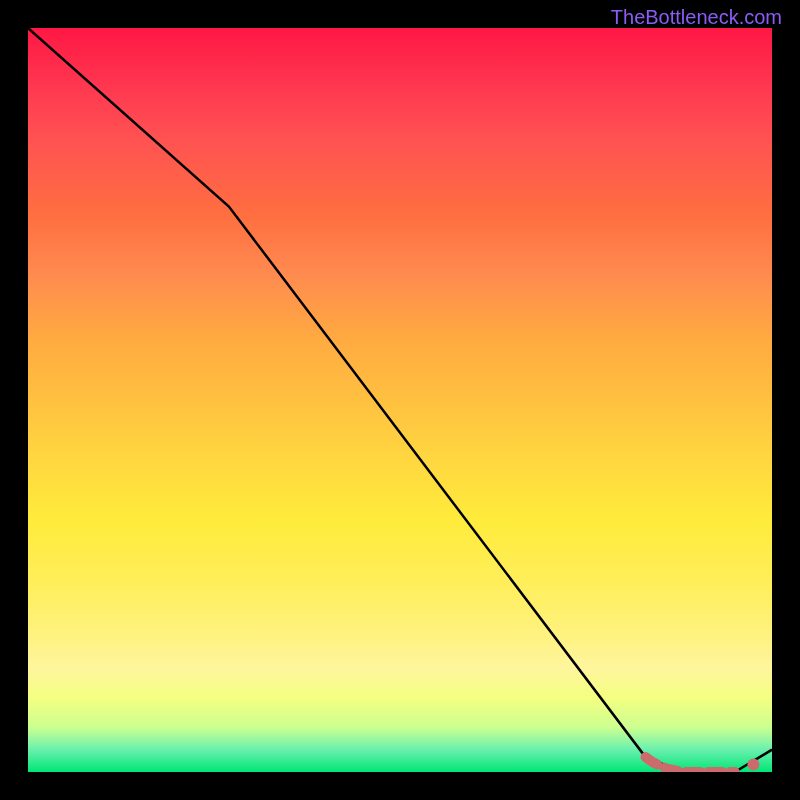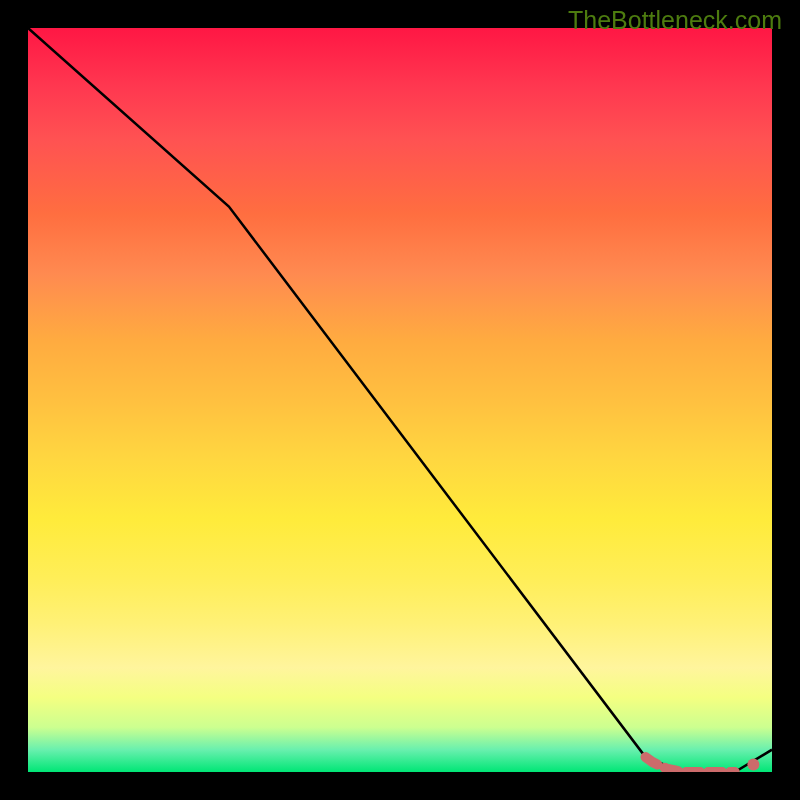--- a/index.html
+++ b/index.html
@@ -11,22 +11,22 @@
       width: 800px;
       height: 800px;
       background: #000;
       position: relative;
       font-family: Arial, sans-serif;
     }
     .watermark {
       position: absolute;
       top: 6px;
       right: 18px;
-      color: #4d7c0f;
-      font-size: 25px;
+      color: #8b5cf6;
+      font-size: 20px;
       font-weight: normal;
       z-index: 10;
     }
     .plot-area {
       position: absolute;
       left: 28px;
       top: 28px;
       width: 744px;
       height: 744px;
       background: linear-gradient(to bottom,

